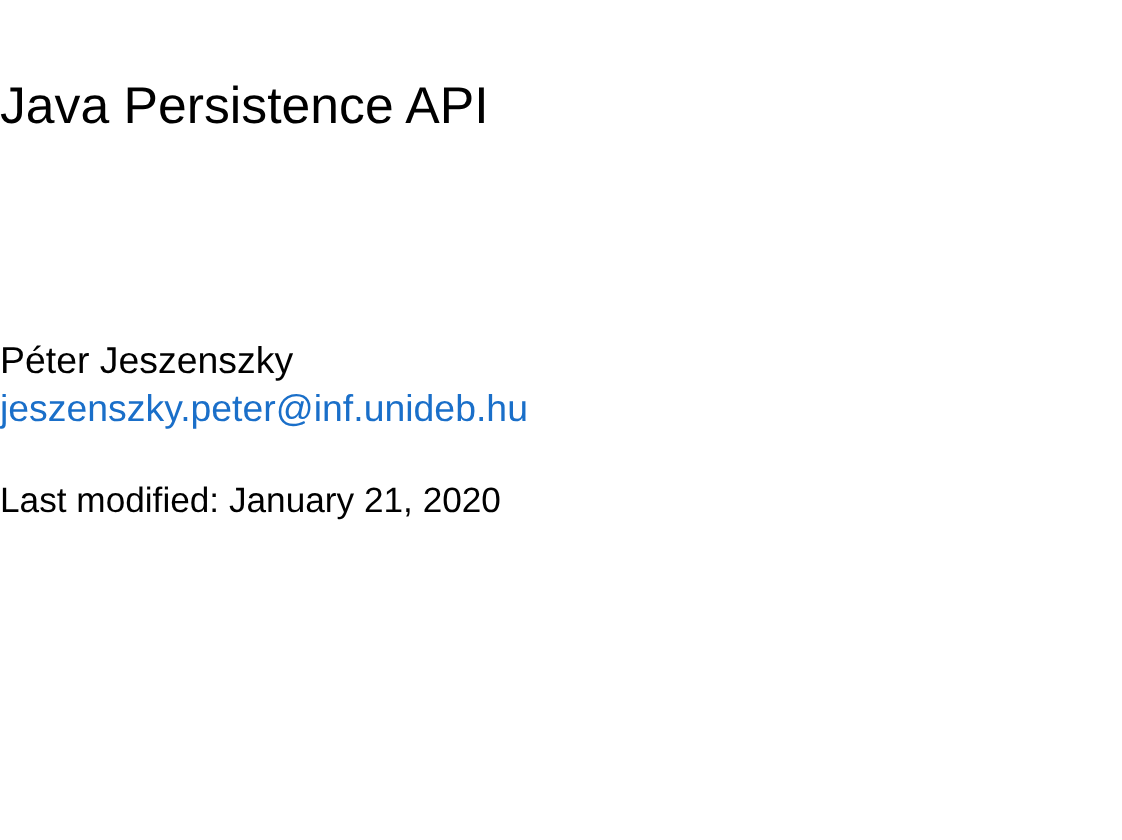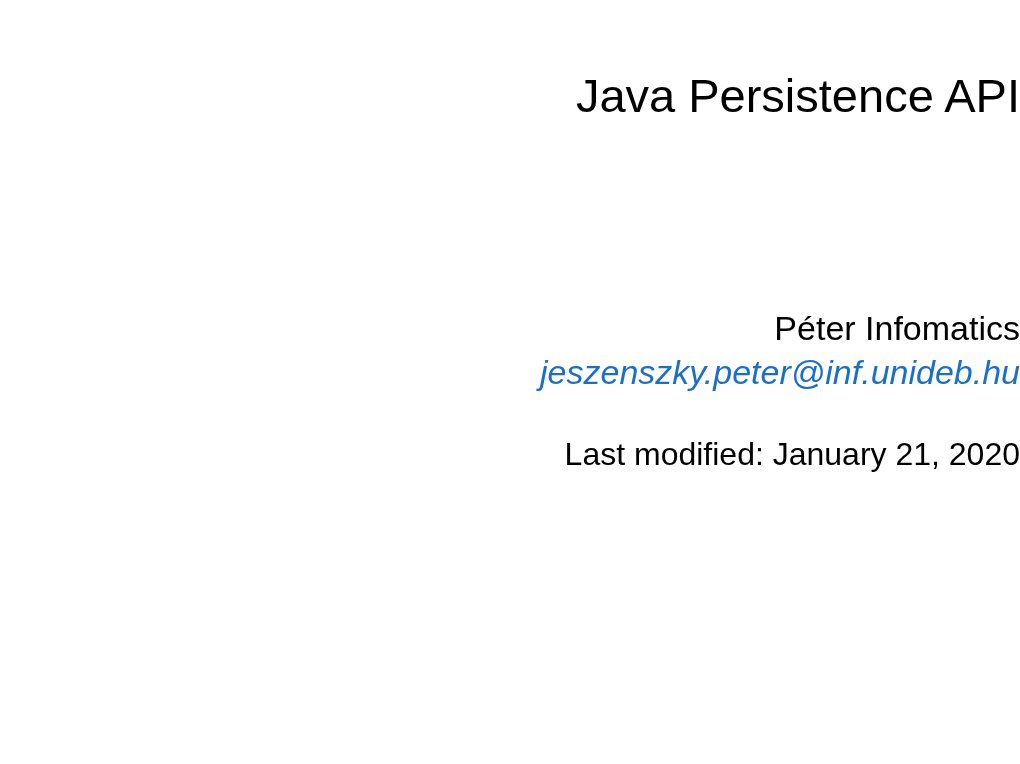--- a/index.html
+++ b/index.html
@@ -11,23 +11,22 @@
       width: 1020px;
       height: 764px;
       background: #ffffff;
       font-family: Arial, Helvetica, sans-serif;
       color: #000000;
       overflow: hidden;
     }
     .slide {
       width: 100%;
       height: 100%;
-      text-align: right;
+      text-align: left;
       padding-top: 68px;
-      padding-left: 34px;
     }
     .title {
       font-size: 47px;
       font-weight: normal;
       color: #000000;
       margin-bottom: 184px;
     }
     .author {
       font-size: 34px;
       font-weight: normal;
@@ -36,29 +35,28 @@
     .affiliation {
       font-size: 34px;
       font-weight: normal;
       line-height: 1.28;
     }
     .email {
       font-size: 34px;
       font-weight: normal;
       line-height: 1.28;
       color: #1a6fc9;
-      font-style: italic;
     }
     .modified {
       font-size: 32px;
       font-weight: normal;
       margin-top: 42px;
     }
   </style>
 </head>
 <body>
 
 <div class="slide">
   <h1 class="title">Java Persistence API</h1>
-  <div class="author">Péter Infomatics</div>
+  <div class="author">Péter Jeszenszky</div>
   <div class="email">jeszenszky.peter@inf.unideb.hu</div>
   <div class="modified">Last modified: January 21, 2020</div>
 </div>
 
 </body></html>

